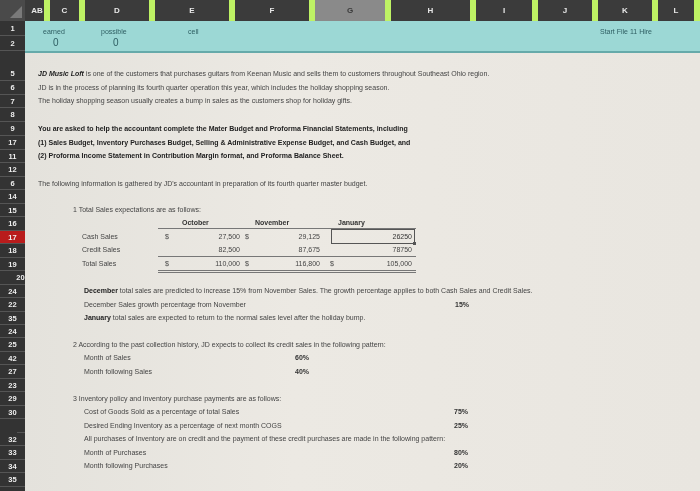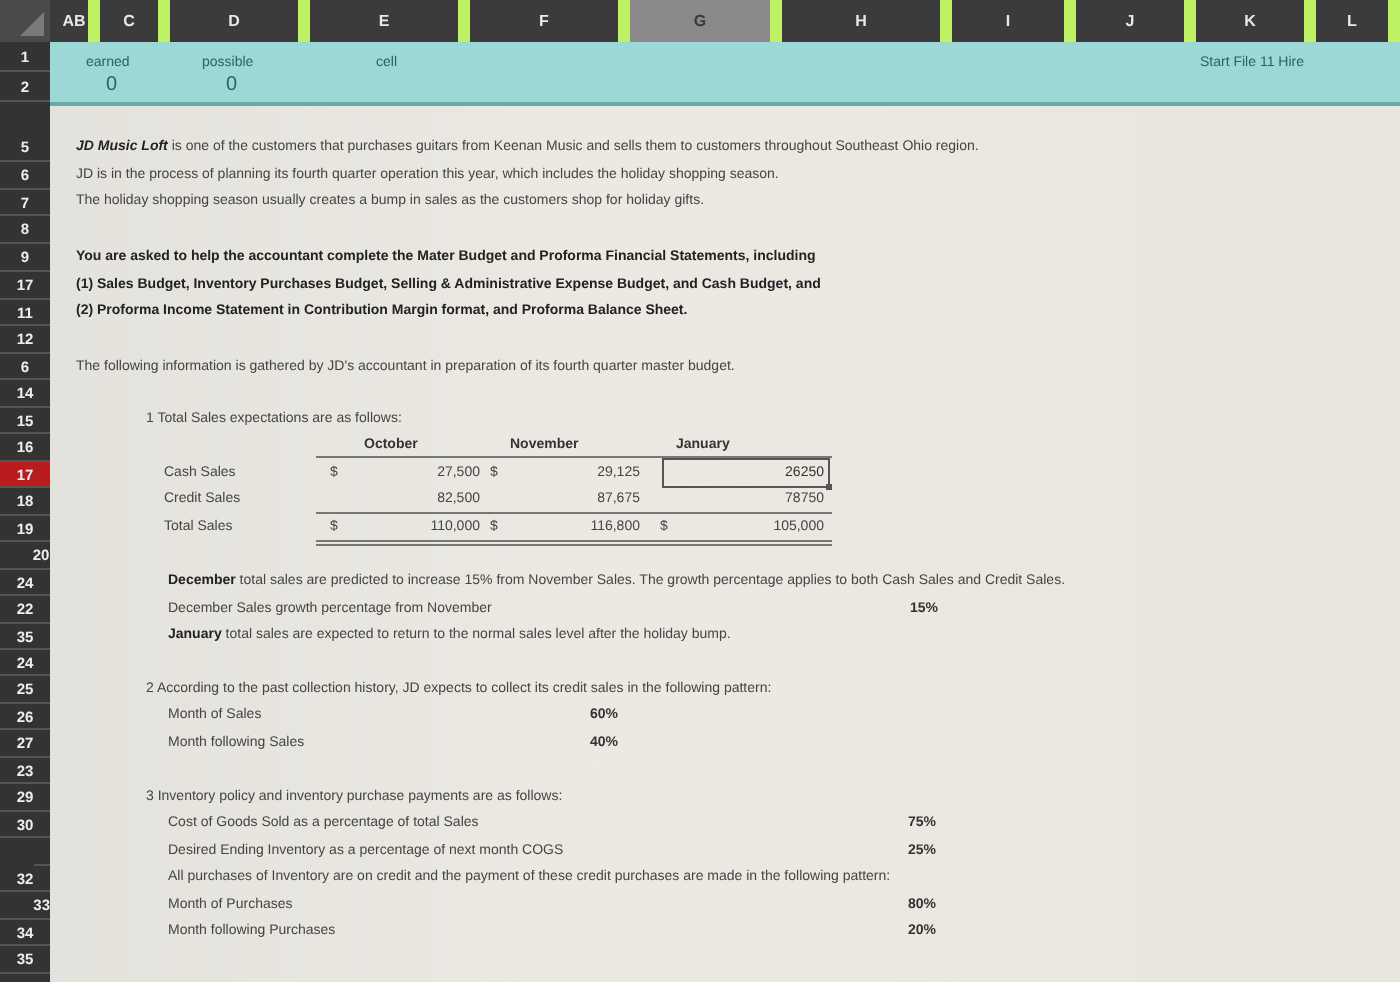--- a/index.html
+++ b/index.html
@@ -61,28 +61,28 @@
       <div class="rowhdr" style="top: 196px; height: 14px; line-height: 14px;">16</div>
       <div class="rowhdr sel" style="top: 210px; height: 13px; line-height: 13px;">17</div>
       <div class="rowhdr" style="top: 223px; height: 14px; line-height: 14px;">18</div>
       <div class="rowhdr" style="top: 237px; height: 13px; line-height: 13px;">19</div>
       <div class="rowhdr" style="top: 250px; height: 14px; line-height: 14px; padding-left: 16px;">20</div>
       <div class="rowhdr" style="top: 264px; height: 13px; line-height: 13px;">24</div>
       <div class="rowhdr" style="top: 277px; height: 14px; line-height: 14px;">22</div>
       <div class="rowhdr" style="top: 291px; height: 13px; line-height: 13px;">35</div>
       <div class="rowhdr" style="top: 304px; height: 13px; line-height: 13px;">24</div>
       <div class="rowhdr" style="top: 317px; height: 14px; line-height: 14px;">25</div>
-      <div class="rowhdr" style="top: 331px; height: 13px; line-height: 13px;">26</div>
+      <div class="rowhdr" style="top: 331px; height: 13px; line-height: 13px;">42</div>
       <div class="rowhdr" style="top: 344px; height: 14px; line-height: 14px;">27</div>
       <div class="rowhdr" style="top: 358px; height: 13px; line-height: 13px;">23</div>
       <div class="rowhdr" style="top: 371px; height: 14px; line-height: 14px;">29</div>
       <div class="rowhdr" style="top: 385px; height: 13px; line-height: 13px;">30</div>
       <div class="rowhdr" style="top: 398px; height: 14px; line-height: 14px; margin-left: 17px;">31</div>
       <div class="rowhdr" style="top: 412px; height: 13px; line-height: 13px;">32</div>
-      <div class="rowhdr" style="top: 425px; height: 14px; line-height: 14px; text-align: right;">33</div>
+      <div class="rowhdr" style="top: 425px; height: 14px; line-height: 14px;">33</div>
       <div class="rowhdr" style="top: 439px; height: 13px; line-height: 13px;">34</div>
       <div class="rowhdr" style="top: 452px; height: 14px; line-height: 14px;">35</div>
     </div>
   </div>
 
 <div class="teal">
   <span class="t tealtxt" style="left:18px;top:6px">earned</span>
   <span class="t tealtxt" style="left:76px;top:6px">possible</span>
   <span class="t tealtxt" style="left:163px;top:6px">cell</span>
   <span class="t zero" style="left:28px;top:17px">0</span>

